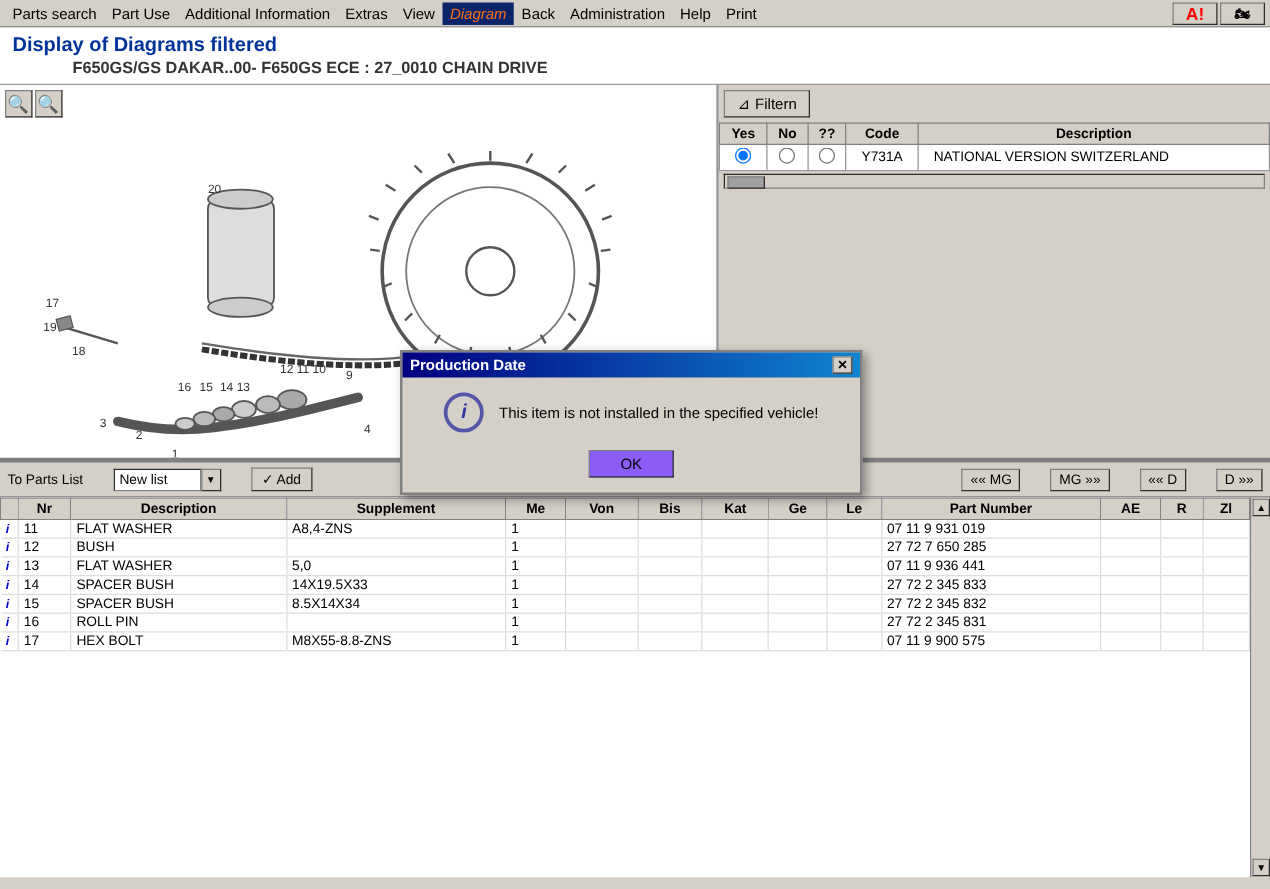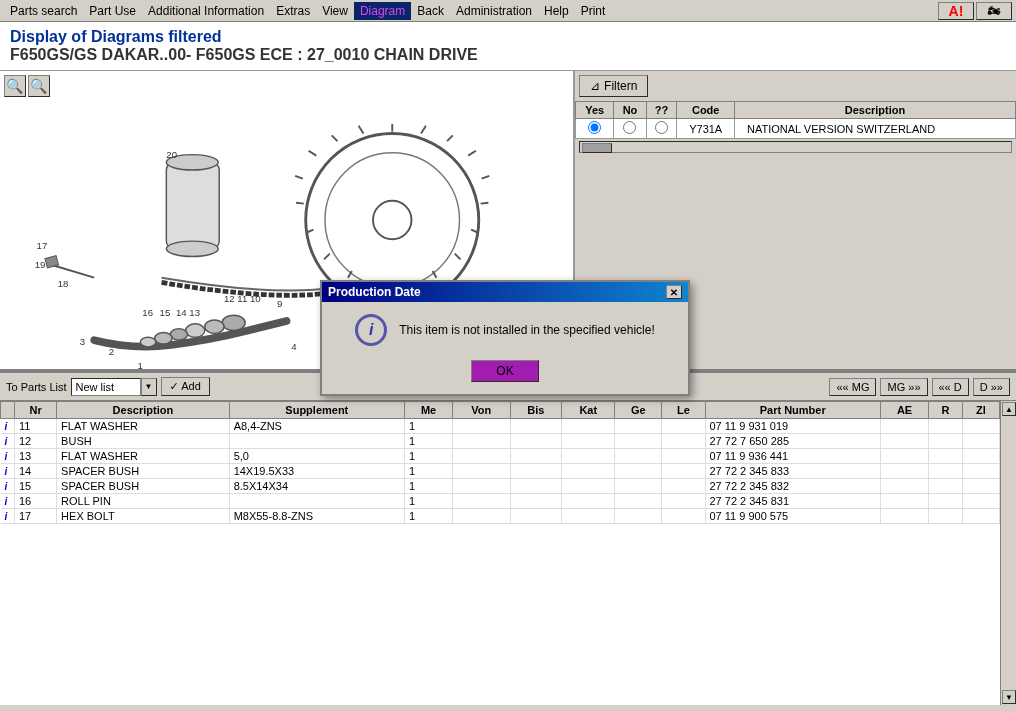--- a/index.html
+++ b/index.html
@@ -1,28 +1,28 @@
 <!DOCTYPE html>
 <html><head>
   <meta charset="utf-8">
   <style>
     * { box-sizing: border-box; margin: 0; padding: 0; }
     body { font-family: Arial, sans-serif; font-size: 12px; background: #d4d0c8; overflow: hidden; width: 1016px; height: 711px; }
 
     
     #menubar { background: #d4d0c8; border-bottom: 1px solid #808080; display: flex; align-items: center; height: 22px; padding: 2px 4px; }
     .menu-item { padding: 2px 6px; cursor: pointer; white-space: nowrap; }
-    .menu-item.active { background: #0a246a; color: #d946ef; }
+    .menu-item.active { background: #0a246a; color: #f97316; font-style: italic; }
     .toolbar-icons { margin-left: auto; display: flex; gap: 2px; }
     .toolbar-btn { width: 36px; height: 18px; border: 1px outset #808080; background: #d4d0c8; display: flex; align-items: center; justify-content: center; font-size: 10px; font-weight: bold; cursor: pointer; }
 
     
     #header { background: white; padding: 6px 10px; border-bottom: 1px solid #999; }
     #header h1 { font-size: 16px; color: #003399; font-weight: bold; }
-    #header p { font-size: 16px; color: #333; }
+    #header p { font-size: 13px; color: #333; margin-left: 48px; }
     #header p span { font-weight: bold; }
 
     
     #diagram-panel { flex: 0 0 575px; border-right: 2px solid #999; position: relative; background: white; overflow: hidden; }
     #diagram-zoom { position: absolute; top: 4px; left: 4px; display: flex; gap: 2px; z-index: 10; }
     .zoom-btn { width: 22px; height: 22px; border: 1px outset #808080; background: #d4d0c8; display: flex; align-items: center; justify-content: center; cursor: pointer; font-size: 11px; }
 
     
     #diagram-svg { width: 100%; height: 100%; }
 
@@ -30,21 +30,21 @@
     #filter-panel { flex: 1; background: #d4d0c8; display: flex; flex-direction: column; }
     #filter-btn-row { padding: 4px; }
     .filter-button { background: #d4d0c8; border: 1px outset #808080; padding: 3px 10px; cursor: pointer; display: flex; align-items: center; gap: 4px; font-size: 12px; }
     
     #filter-table { width: 100%; border-collapse: collapse; font-size: 11px; }
     #filter-table th { background: #d4d0c8; border: 1px solid #808080; padding: 2px 4px; text-align: center; font-weight: bold; }
     #filter-table td { border: 1px solid #999; padding: 2px 4px; background: white; text-align: center; }
     #filter-table td.desc { text-align: left; padding-left: 12px; }
 
     
-    #bottom-toolbar { height: 30px; background: #d4d0c8; border-top: 2px solid #808080; border-bottom: 1px solid #808080; display: flex; align-items: center; padding: 3px 6px; gap: 4px; }
+    #bottom-toolbar { height: 30px; background: #d4d0c8; border-top: 2px solid #808080; border-bottom: 1px solid #808080; display: flex; align-items: center; padding: 3px 6px; gap: 24px; }
     .toolbar-label { font-size: 11px; }
     .parts-list-dropdown { display: flex; align-items: center; }
     .dropdown-btn { border: 1px inset #808080; background: white; padding: 2px 4px; font-size: 11px; min-width: 70px; }
     .dropdown-arrow { border: 1px outset #808080; background: #d4d0c8; width: 16px; height: 18px; display: flex; align-items: center; justify-content: center; cursor: pointer; font-size: 8px; }
     .add-btn { border: 1px outset #808080; background: #d4d0c8; padding: 2px 8px; cursor: pointer; display: flex; align-items: center; gap: 3px; font-size: 11px; }
     .nav-btn { border: 1px outset #808080; background: #d4d0c8; padding: 2px 6px; cursor: pointer; font-size: 11px; }
 
     
     #parts-area { flex: 1; overflow-y: auto; background: white; }
     #parts-table { width: 100%; border-collapse: collapse; font-size: 11px; }
@@ -57,21 +57,21 @@
     #right-scrollbar { width: 16px; background: #d4d0c8; border-left: 1px solid #808080; display: flex; flex-direction: column; }
 
     
     #modal-overlay { position: fixed; top: 0; left: 16px; width: 100%; height: 100%; z-index: 1000; }
     #modal-dialog { position: fixed; top: 280px; left: 320px; width: 370px; background: #d4d0c8; border: 2px solid #808080; box-shadow: 3px 3px 8px rgba(0,0,0,0.4); z-index: 1001; }
     #modal-titlebar { background: linear-gradient(to right, #000080, #1084d0); color: white; padding: 3px 6px; display: flex; justify-content: space-between; align-items: center; font-size: 12px; font-weight: bold; }
     #modal-close { width: 16px; height: 14px; border: 1px outset #808080; background: #d4d0c8; color: black; display: flex; align-items: center; justify-content: center; cursor: pointer; font-size: 10px; font-weight: bold; }
     #modal-body { padding: 12px 16px; display: flex; flex-direction: column; align-items: center; }
     #modal-message-row { display: flex; align-items: center; gap: 12px; margin-bottom: 14px; }
     .info-circle { width: 32px; height: 32px; border-radius: 50%; border: 3px solid #5555aa; background: #d4d0c8; display: flex; align-items: center; justify-content: center; font-style: italic; font-weight: bold; font-size: 16px; color: #3333aa; flex-shrink: 0; }
-    #modal-ok-btn { border: 1px outset #808080; background: #a21caf; padding: 3px 24px; cursor: pointer; font-size: 12px; }
+    #modal-ok-btn { border: 1px outset #808080; background: #8b5cf6; padding: 3px 24px; cursor: pointer; font-size: 12px; }
 
     
     #content-wrapper { display: flex; flex-direction: column; height: calc(711px - 22px - 55px); }
     #top-panels { display: flex; height: 300px; border-bottom: 2px solid #808080; }
     #bottom-section { display: flex; flex-direction: column; flex: 1; }
     #parts-section { display: flex; flex: 1; overflow: hidden; }
 
     
     #bike-thumb { position: absolute; bottom: 4px; right: 4px; width: 90px; height: 70px; border: 1px solid #999; background: #f0f0f0; display: flex; align-items: center; justify-content: center; overflow: hidden; }
 

